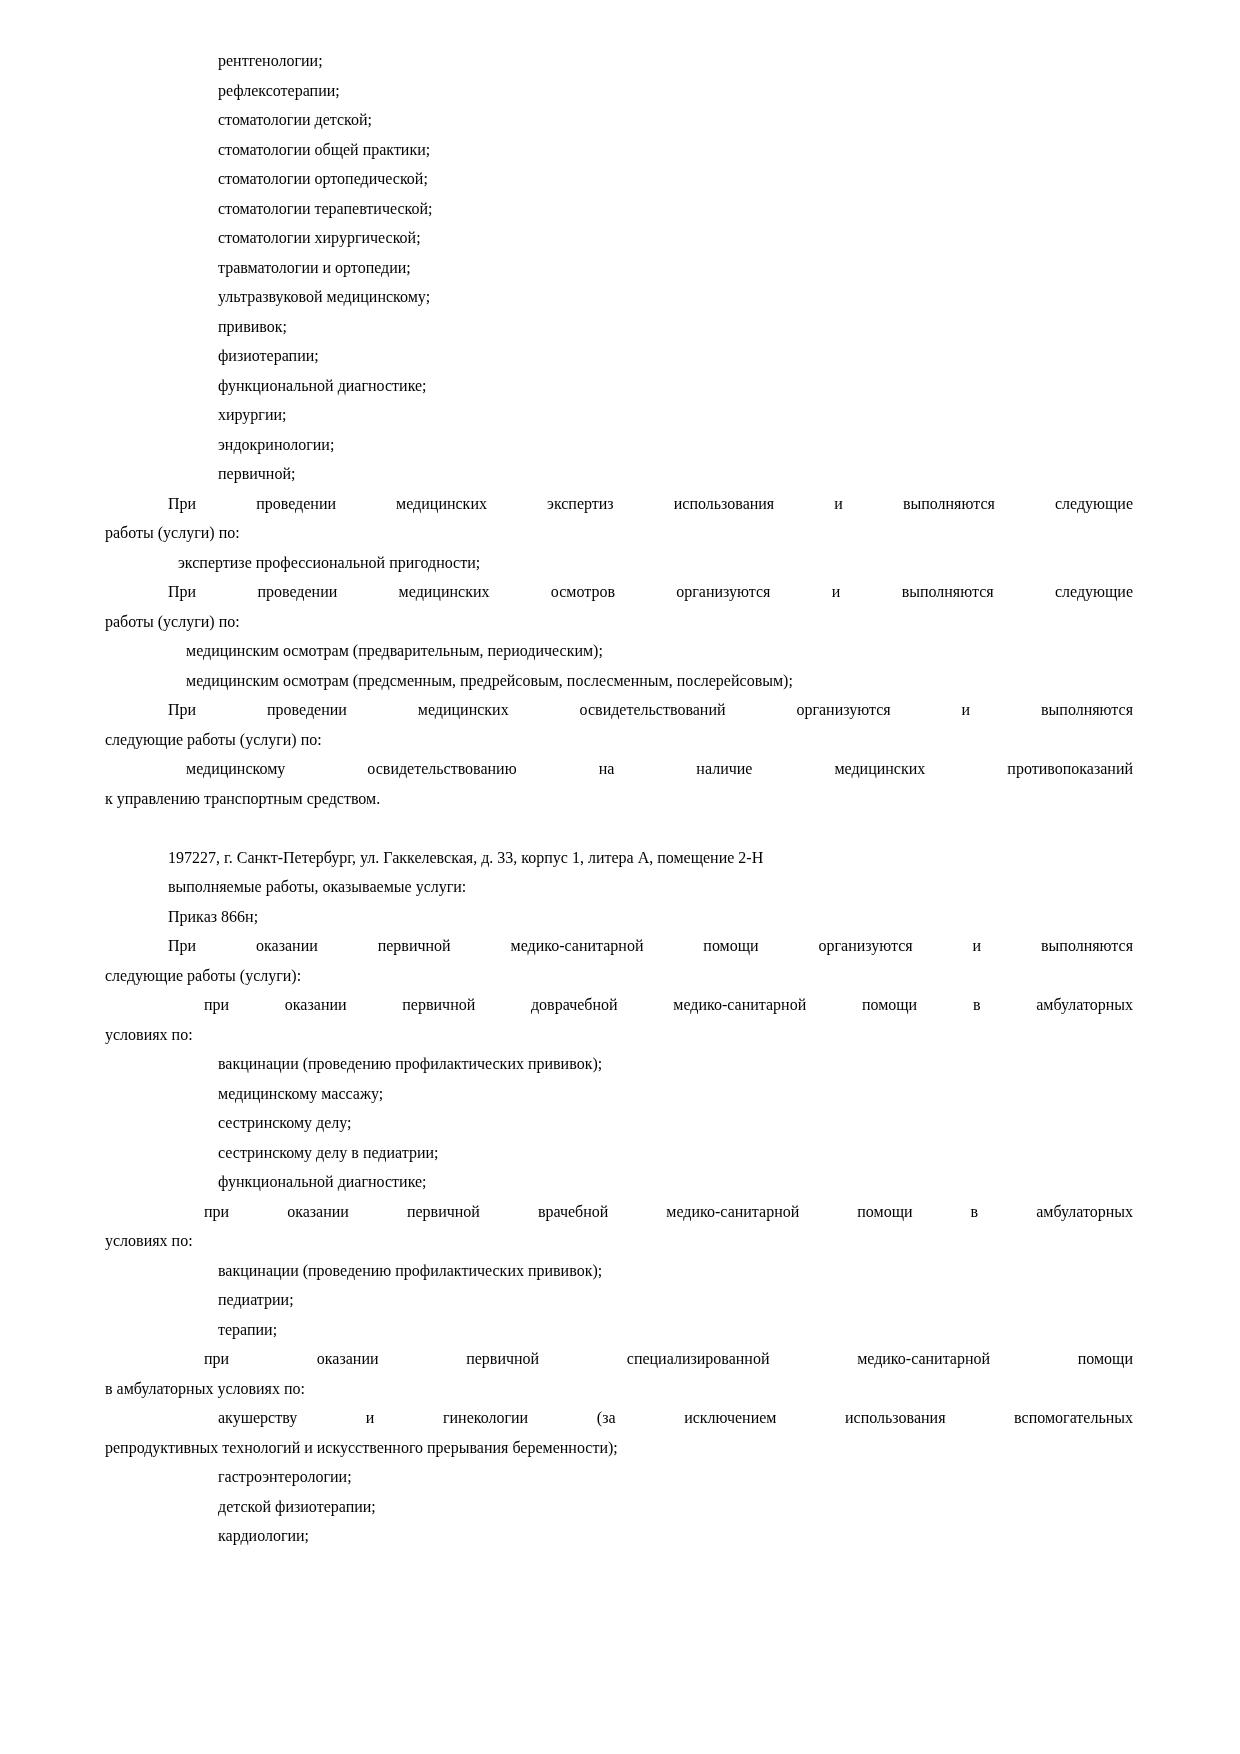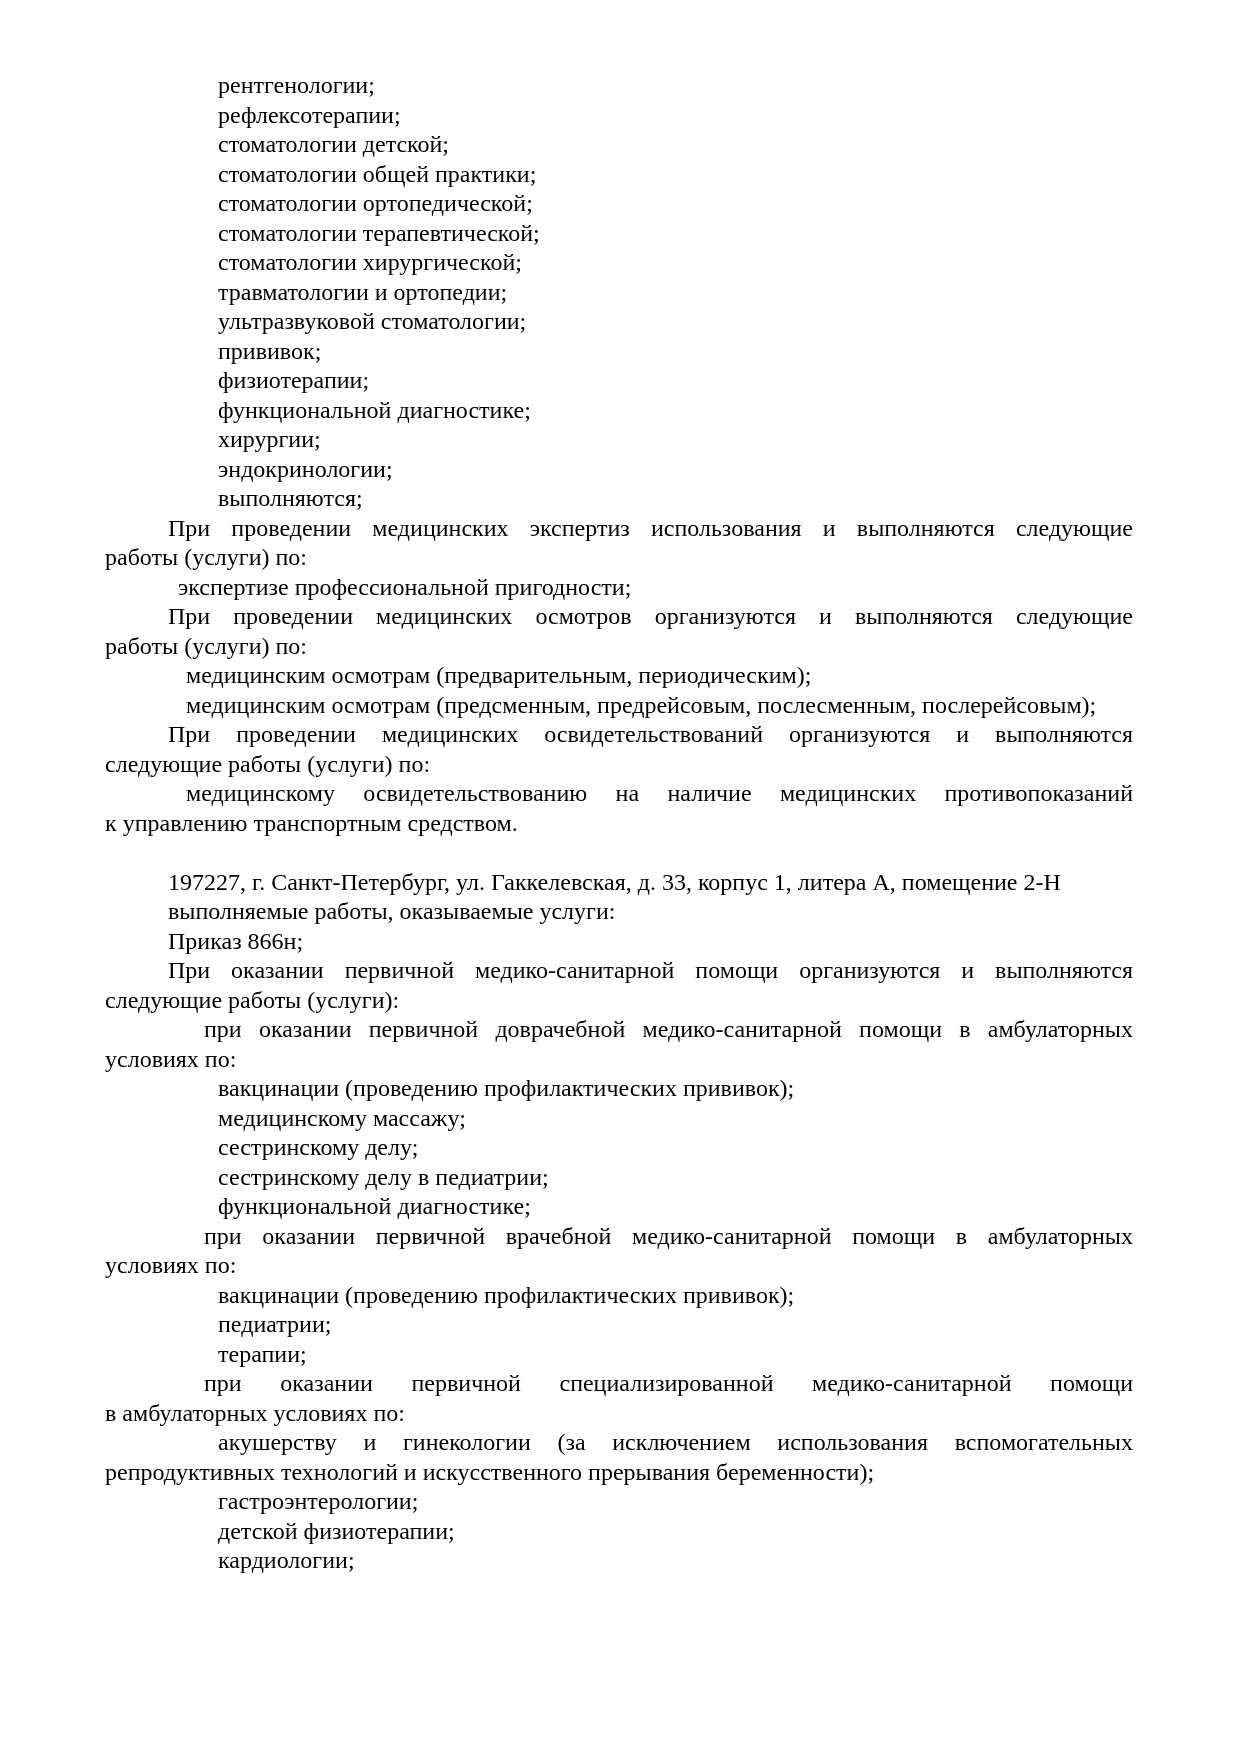--- a/index.html
+++ b/index.html
@@ -12,24 +12,23 @@
     height: 1754px;
     position: relative;
     overflow: hidden;
   }
   #doc {
     position: absolute;
     left: 105px;
     top: 46px;
     width: 1028px;
     font-family: "Liberation Serif", "DejaVu Serif", serif;
-    font-size: 24px;
+    font-size: 16px;
     line-height: 29.5px;
     color: #000000;
-    margin-top: 25px;
   }
   #doc p {
     margin: 0;
     padding: 0;
   }
   #doc p.blank {
     height: 29.5px;
   }
   span.ln {
     display: block;
@@ -68,39 +67,39 @@
     <p class="item">
       <span class="ln">стоматологии терапевтической;</span>
     </p>
     <p class="item">
       <span class="ln">стоматологии хирургической;</span>
     </p>
     <p class="item">
       <span class="ln">травматологии и ортопедии;</span>
     </p>
     <p class="item">
-      <span class="ln">ультразвуковой стоматологии;</span>
+      <span class="ln">ультразвуковой медицинскому;</span>
     </p>
     <p class="item">
       <span class="ln">прививок;</span>
     </p>
     <p class="item">
       <span class="ln">физиотерапии;</span>
     </p>
     <p class="item">
       <span class="ln">функциональной диагностике;</span>
     </p>
     <p class="item">
       <span class="ln">хирургии;</span>
     </p>
     <p class="item">
       <span class="ln">эндокринологии;</span>
     </p>
     <p class="item">
-      <span class="ln">выполняются;</span>
+      <span class="ln">первичной;</span>
     </p>
     <p class="para">
       <span class="ln jf">При проведении медицинских экспертиз использования и выполняются следующие</span>
       <span class="ln">работы (услуги) по:</span>
     </p>
     <p class="itemA">
       <span class="ln">экспертизе профессиональной пригодности;</span>
     </p>
     <p class="para">
       <span class="ln jf">При проведении медицинских осмотров организуются и выполняются следующие</span>

